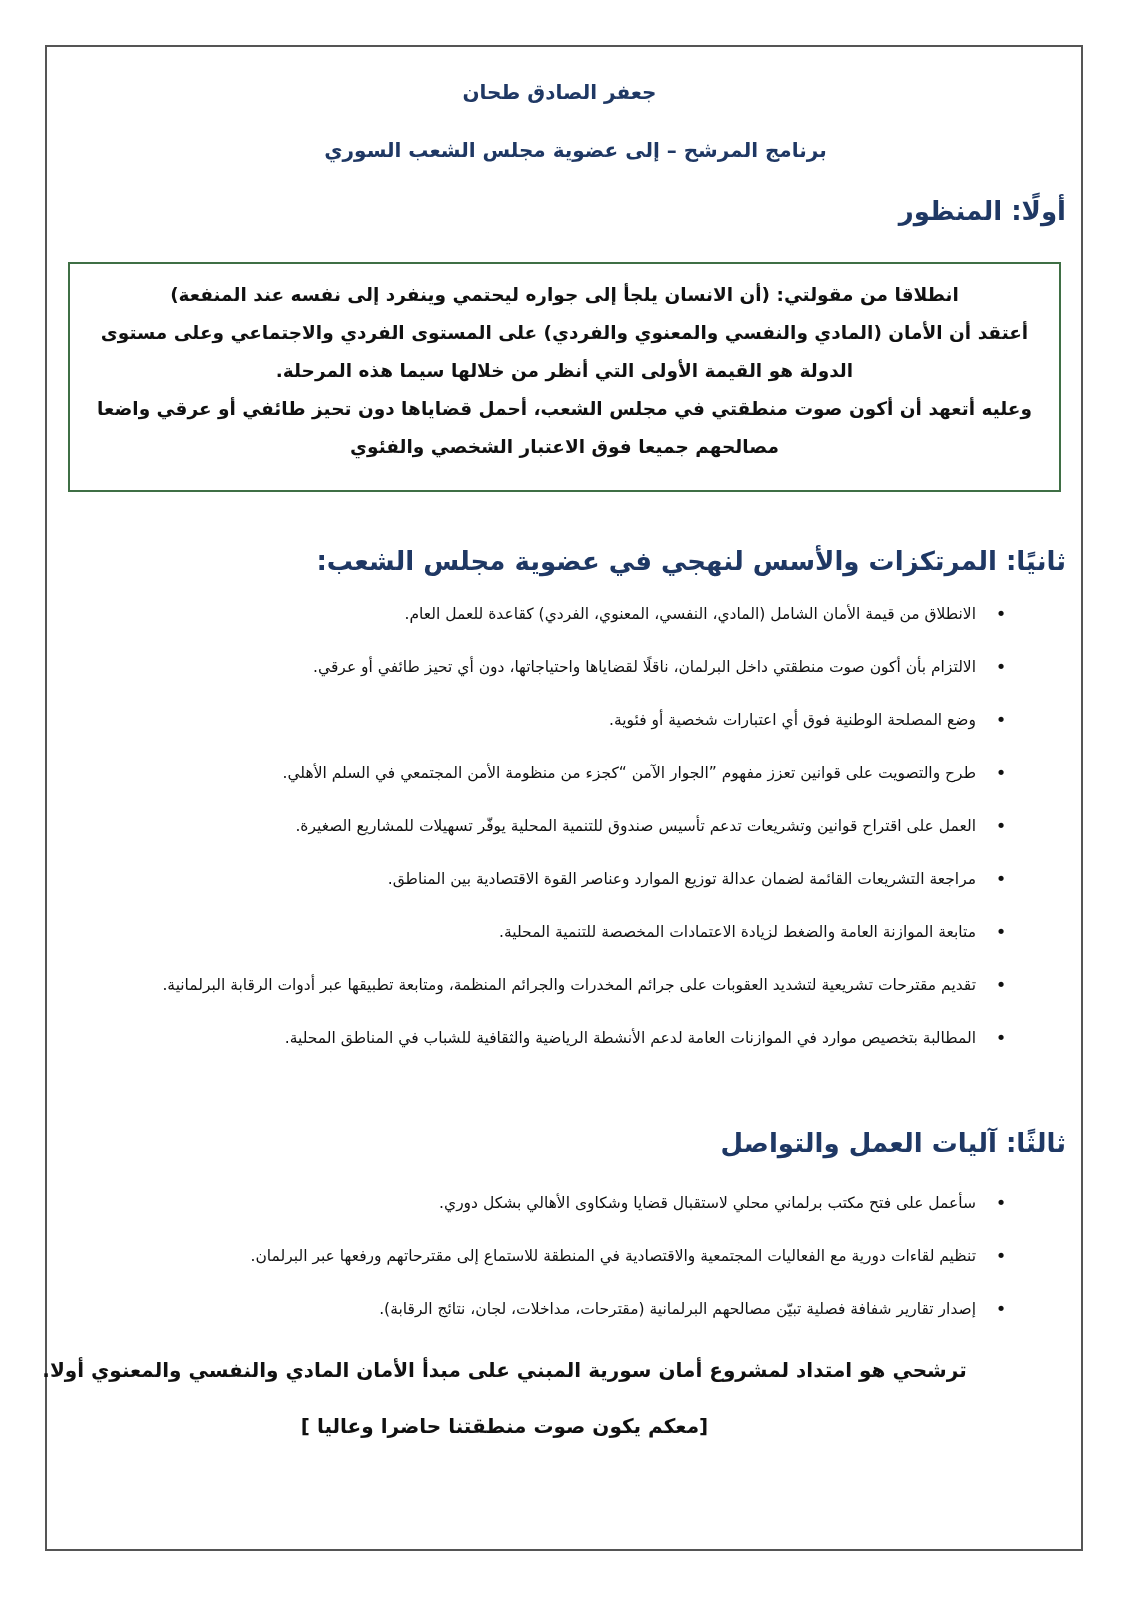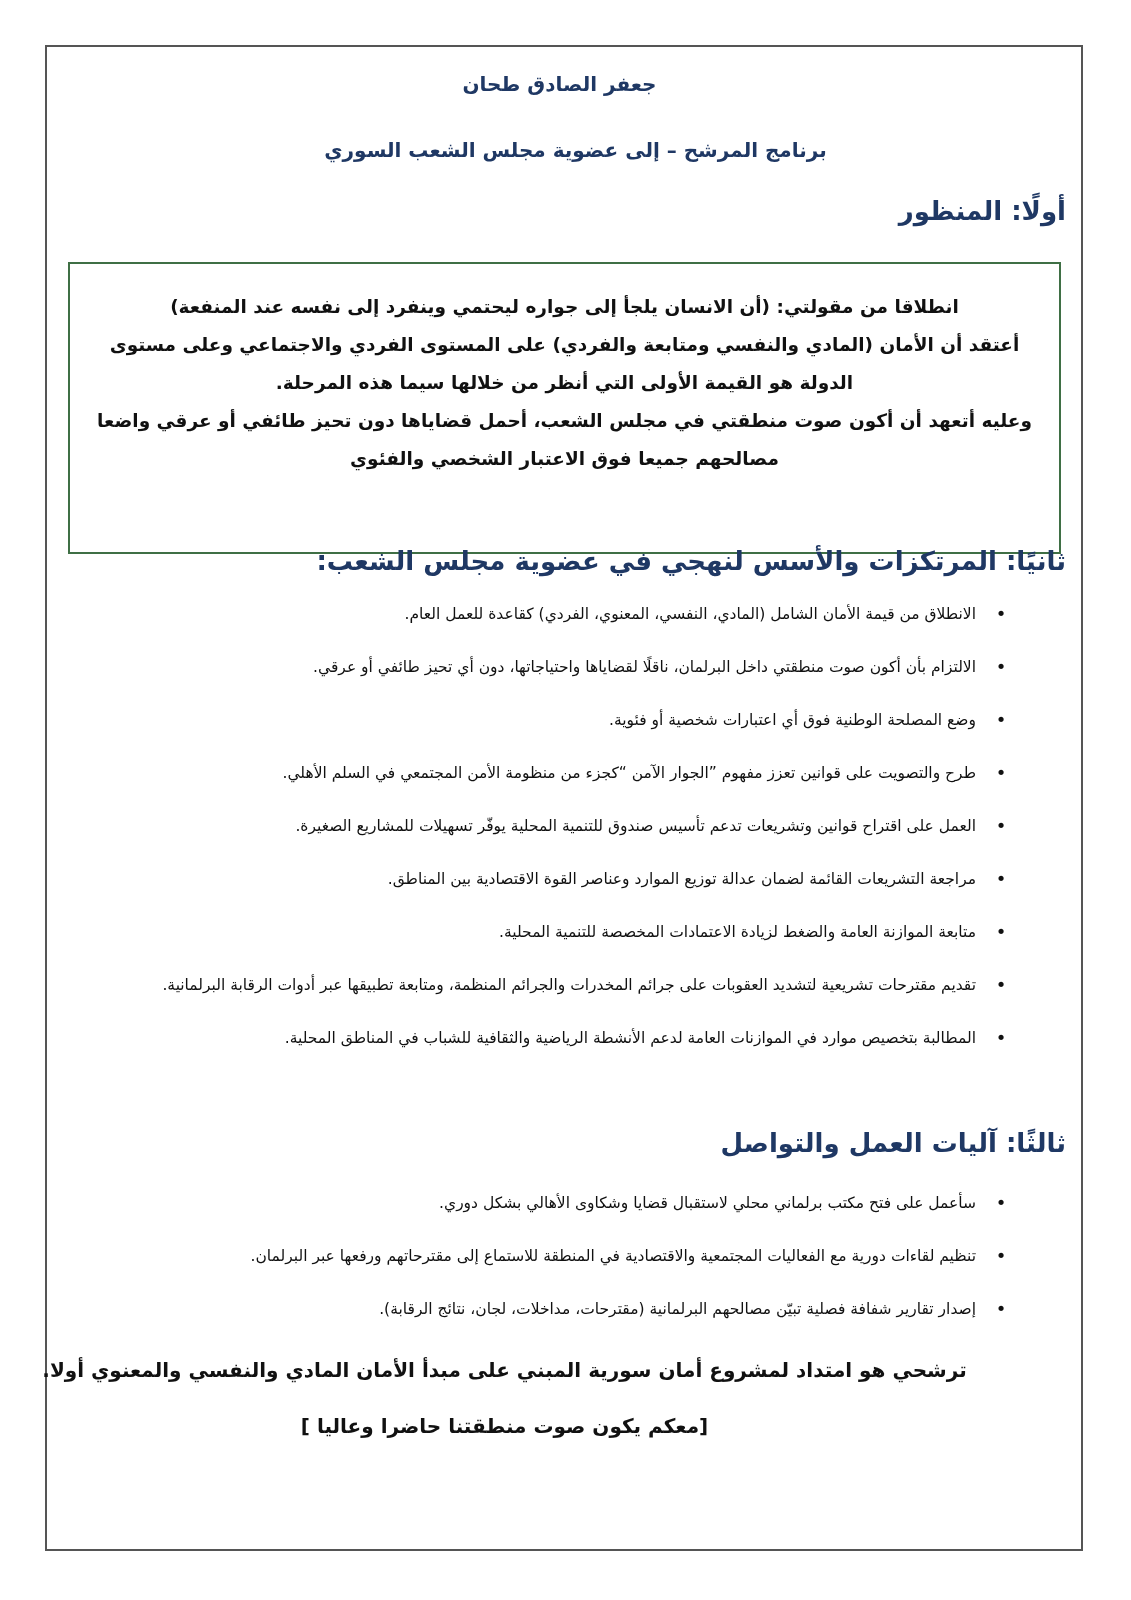--- a/index.html
+++ b/index.html
@@ -19,21 +19,21 @@
       position: absolute;
       left: 45px;
       top: 45px;
       width: 1038px;
       height: 1506px;
       border: 2px solid #555555;
       box-sizing: border-box;
     }
     .title {
       position: absolute;
-      top: 72px;
+      top: 80px;
       left: 0;
       width: 1131px;
       text-align: center;
       padding-right: 12px;
       box-sizing: border-box;
       font-size: 20px;
       font-weight: bold;
       color: #1f3864;
       direction: rtl;
     }
@@ -57,24 +57,24 @@
       font-weight: bold;
       color: #1f3864;
       direction: rtl;
       white-space: nowrap;
     }
     .vision-box {
       position: absolute;
       left: 68px;
       top: 262px;
       width: 993px;
-      height: 292px;
+      height: 230px;
       border: 2px solid #3f6f45;
       box-sizing: border-box;
-      padding: 24px 18px;
+      padding: 12px 18px;
       text-align: center;
       direction: rtl;
       font-size: 18.5px;
       font-weight: bold;
       line-height: 38px;
     }
     .vision-box p {
       margin: 0;
     }
     .bullet-list {
@@ -120,21 +120,21 @@
 
 <div class="page-frame"></div>
 
 <div class="title">جعفر الصادق طحان</div>
 <div class="subtitle">برنامج المرشح – إلى عضوية مجلس الشعب السوري</div>
 
 <div class="section-heading" style="top:196px;">أولًا: المنظور</div>
 
 <div class="vision-box">
   <p>انطلاقا من مقولتي: (أن الانسان يلجأ إلى جواره ليحتمي وينفرد إلى نفسه عند المنفعة)</p>
-  <p>أعتقد أن الأمان (المادي والنفسي ومتابعة والفردي) على المستوى الفردي والاجتماعي وعلى مستوى الدولة هو القيمة الأولى التي أنظر من خلالها سيما هذه المرحلة.</p>
+  <p>أعتقد أن الأمان (المادي والنفسي والمعنوي والفردي) على المستوى الفردي والاجتماعي وعلى مستوى الدولة هو القيمة الأولى التي أنظر من خلالها سيما هذه المرحلة.</p>
   <p>وعليه أتعهد أن أكون صوت منطقتي في مجلس الشعب، أحمل قضاياها دون تحيز طائفي أو عرقي واضعا مصالحهم جميعا فوق الاعتبار الشخصي والفئوي</p>
 </div>
 
 <div class="section-heading" style="top:546px;">ثانيًا: المرتكزات والأسس لنهجي في عضوية مجلس الشعب:</div>
 
 <ul class="bullet-list" style="top:596px;">
   <li class="bullet-item" style="margin-bottom:17px;">
     <span class="bullet-dot">•</span>
     <span>الانطلاق من قيمة </span><span class="b">الأمان الشامل</span><span> (المادي، النفسي، المعنوي، الفردي) كقاعدة للعمل العام.</span>
   </li>

